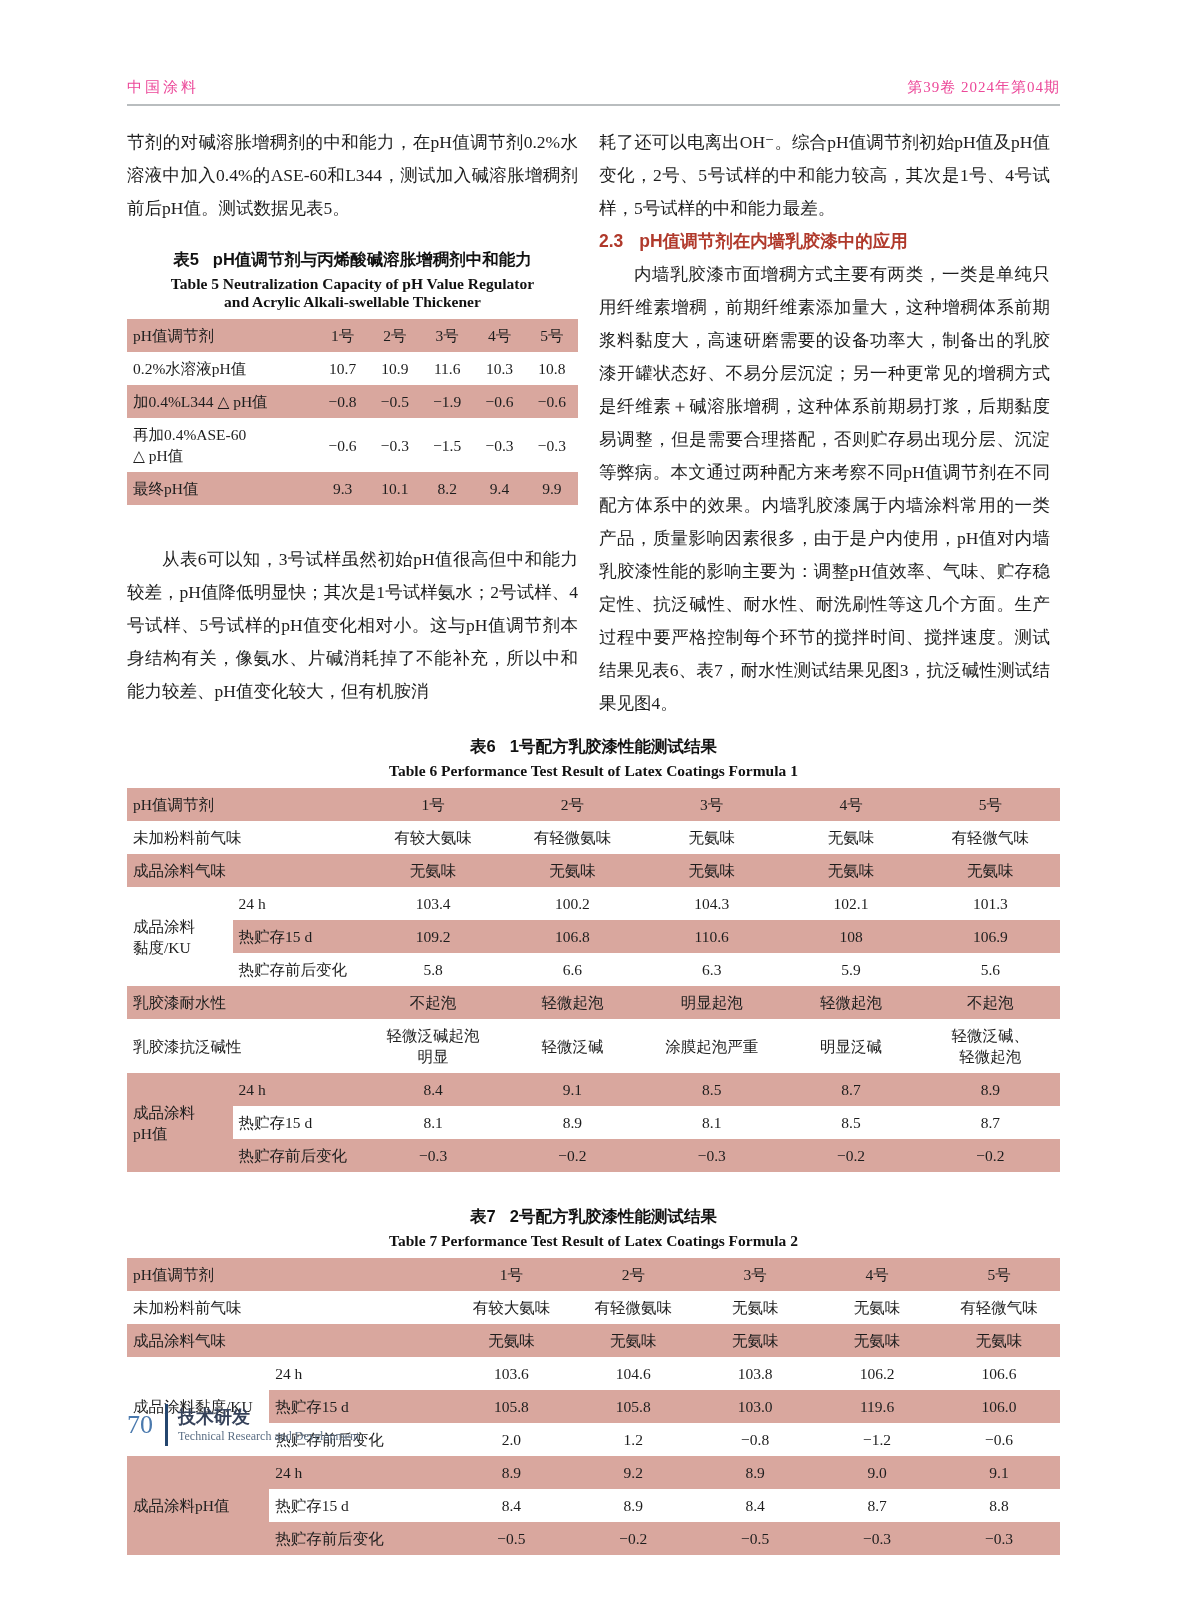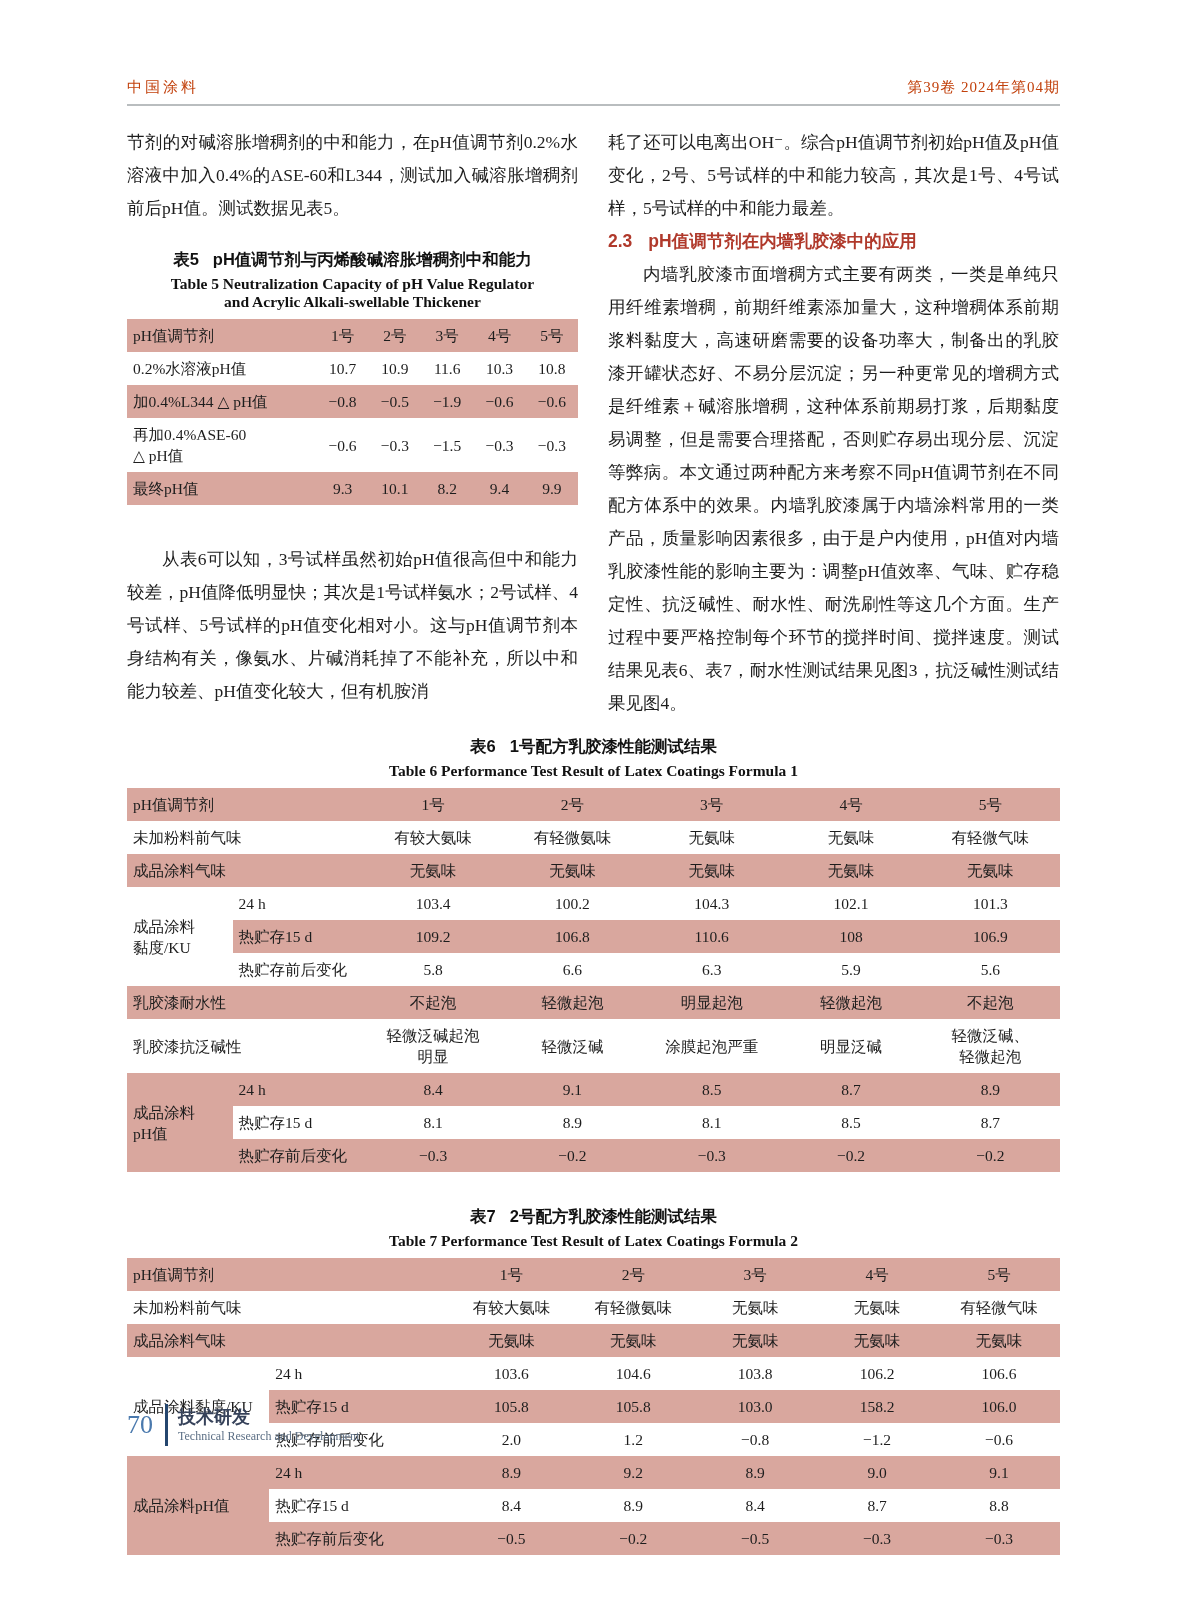--- a/index.html
+++ b/index.html
@@ -10,27 +10,27 @@
     background:#ffffff;
     font-family:"Liberation Serif","DejaVu Serif",serif;
     color:#1d1d1d;
     overflow:hidden;
     box-sizing:border-box;
     padding:78px 127px 0 127px;
   }
   
   .page-header{
     display:flex;justify-content:space-between;align-items:flex-end;
-    color:#c2410c;font-size:15px;letter-spacing:3px;
+    color:#ec4899;font-size:15px;letter-spacing:3px;
     border-bottom:2px solid #b9bdbf;
     padding-bottom:7px;
   }
   .page-header .issue{letter-spacing:1px;}
   
-  .cols{display:flex;gap:30px;margin-top:20px;}
+  .cols{display:flex;gap:21px;margin-top:20px;}
   .col{width:451px;}
   .para{
     font-size:17.5px;line-height:33px;text-align:justify;margin:0;
     word-break:break-all;
   }
   .indent{text-indent:2em;}
   .sec-heading{
     font-family:"Liberation Sans","DejaVu Sans",sans-serif;
     font-weight:bold;color:#b0392b;font-size:17.5px;line-height:33px;margin:0;
   }
@@ -301,21 +301,21 @@
           <td class="num">104.6</td>
           <td class="num">103.8</td>
           <td class="num">106.2</td>
           <td class="num">106.6</td>
         </tr>
         <tr class="rp">
           <td class="lbl c2">热贮存15 d</td>
           <td class="num">105.8</td>
           <td class="num">105.8</td>
           <td class="num">103.0</td>
-          <td class="num">158.2</td>
+          <td class="num">119.6</td>
           <td class="num">106.0</td>
         </tr>
         <tr class="rw">
           <td class="lbl c2">热贮存前后变化</td>
           <td class="num">2.0</td>
           <td class="num">1.2</td>
           <td class="num">−0.8</td>
           <td class="num">−1.2</td>
           <td class="num">−0.6</td>
         </tr>

